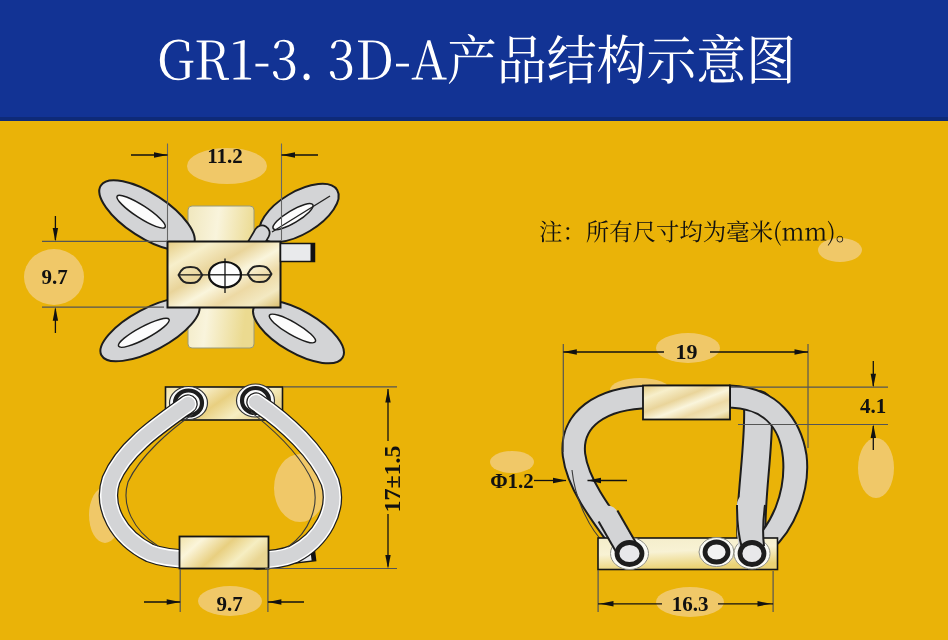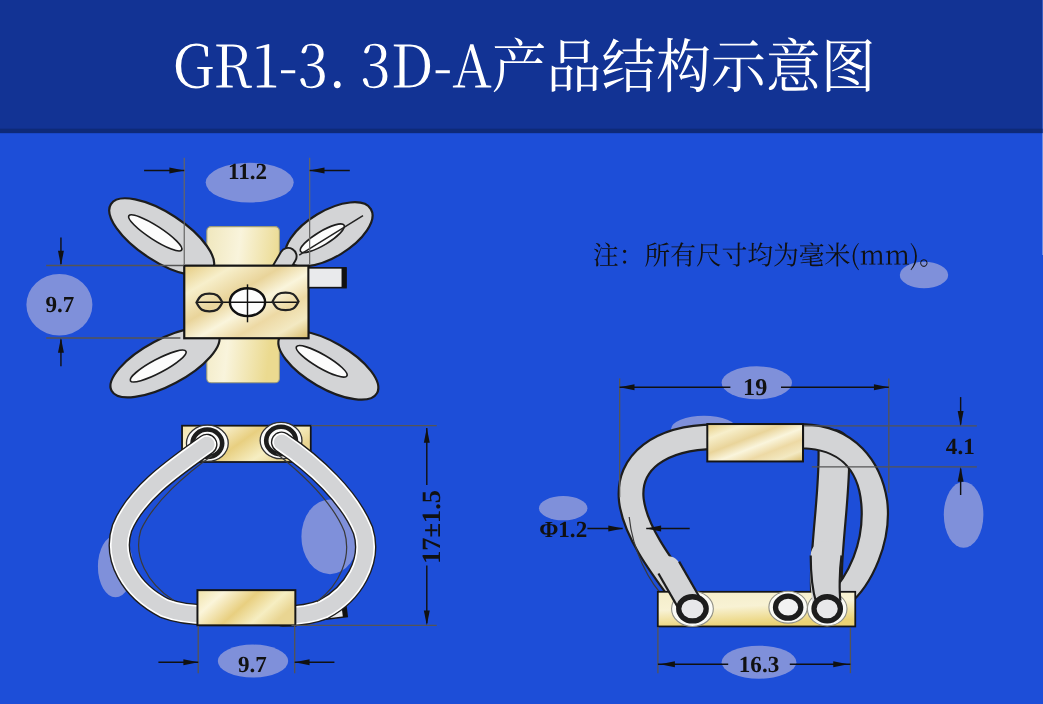--- a/index.html
+++ b/index.html
@@ -1,15 +1,15 @@
 <!DOCTYPE html>
 <html><head><meta charset="utf-8">
 <style>
 html,body{margin:0;padding:0;background:#fff;}
-#page{position:relative;width:948px;height:640px;overflow:hidden;background:#1d4ed8;font-family:"Liberation Sans",sans-serif;}
+#page{position:relative;width:948px;height:640px;overflow:hidden;background:#eab308;font-family:"Liberation Sans",sans-serif;}
 #hdr{position:absolute;left:0;top:0;width:948px;height:121px;background:#123394;border-bottom:4px solid #0e2a78;box-sizing:border-box;}
 </style></head>
 <body>
 <div id="page">
 <div id="hdr"></div>
 <svg width="948" height="640" viewBox="0 0 948 640" style="position:absolute;left:0;top:0">
 <defs>
 <linearGradient id="gold" x1="0" y1="0" x2="1" y2="1">
  <stop offset="0" stop-color="#e5cb80"></stop>
  <stop offset="0.2" stop-color="#f7efcb"></stop>

